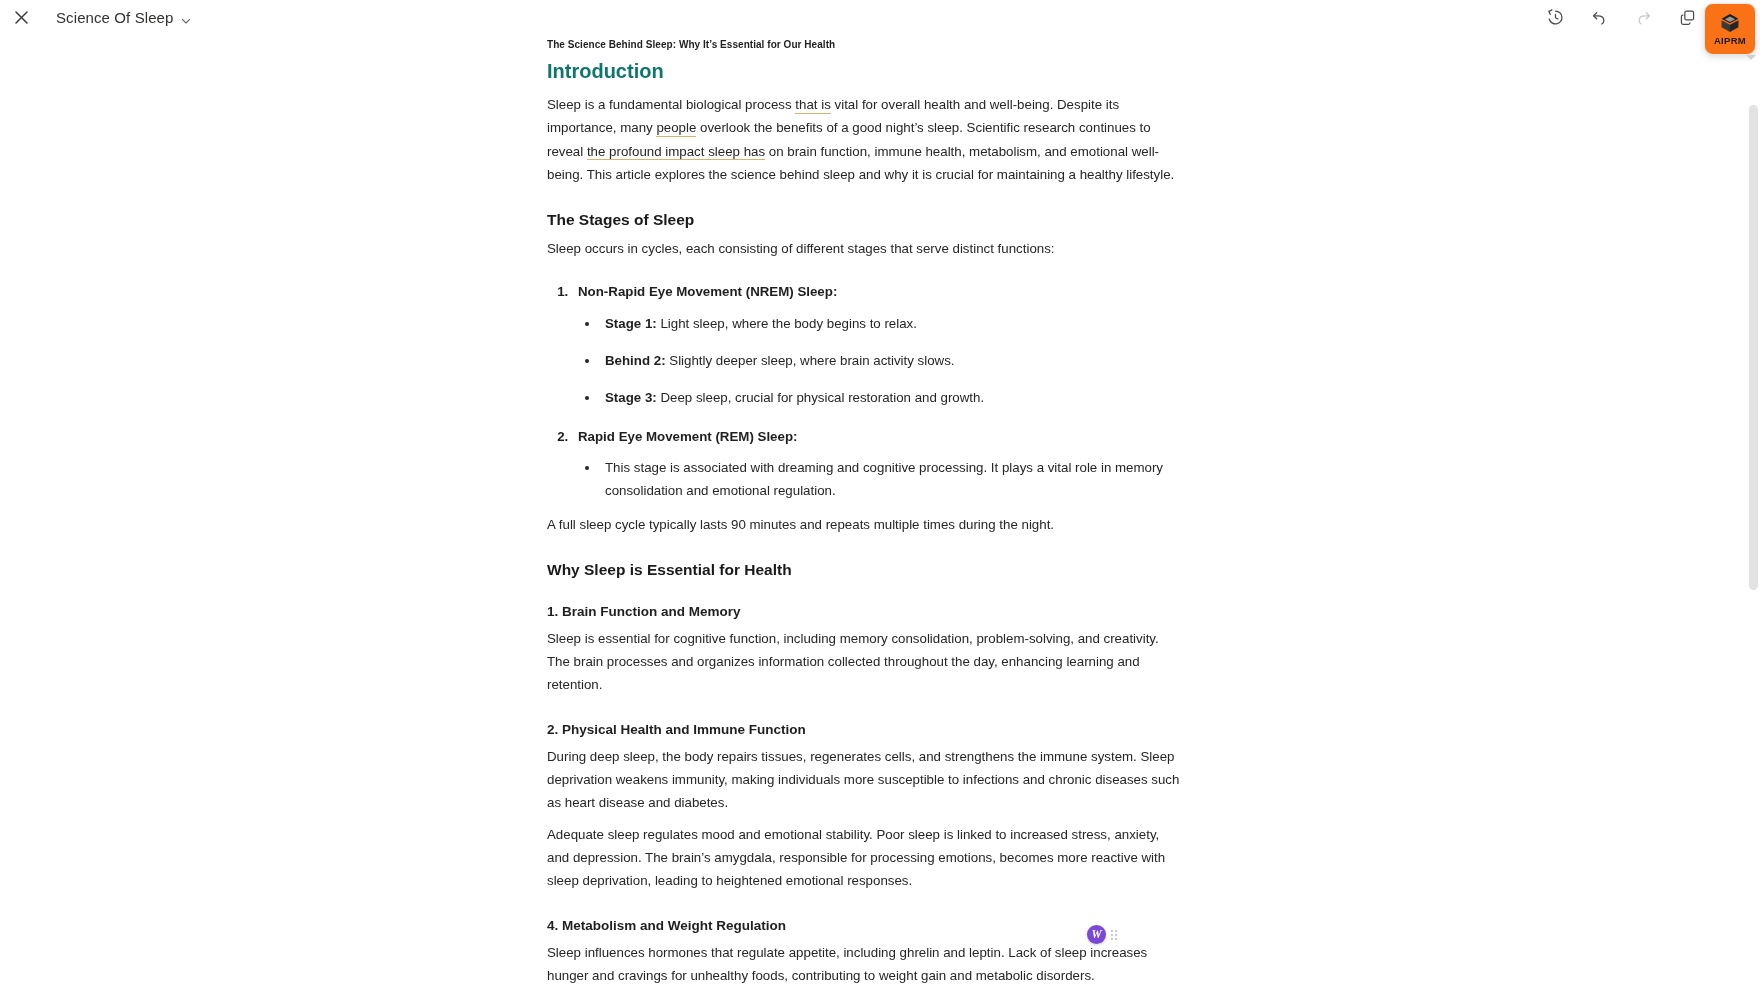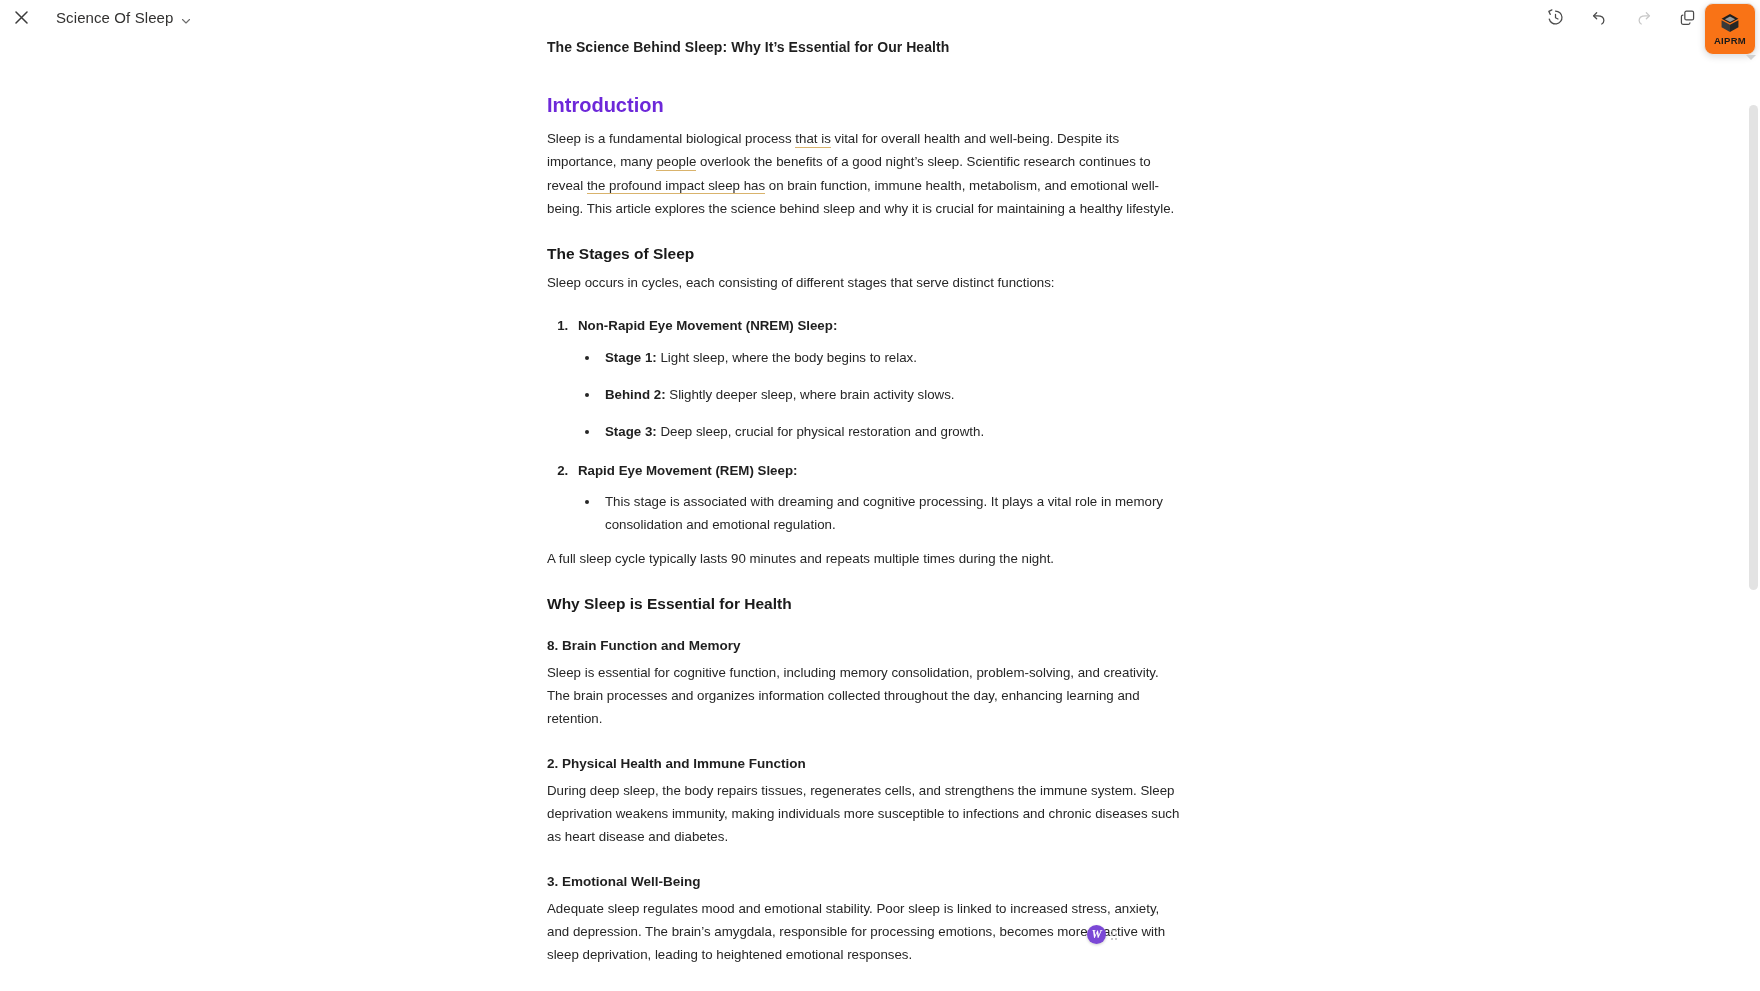--- a/index.html
+++ b/index.html
@@ -134,33 +134,33 @@
   }
 
   .page {
     position: absolute;
     left: 547px;
     top: 0;
     width: 638px;
   }
 
   .doc-heading-small {
-    font-size: 14px;
+    font-size: 10px;
     font-weight: 700;
     color: #1f1f1f;
     letter-spacing: .05px;
     margin-top: 4px;
   }
 
   h2.sec {
     font-size: 20px;
     font-weight: 600;
-    color: #6d28d9;
+    color: #0f766e;
     letter-spacing: 0;
-    margin-top: 39px;
+    margin-top: 10px;
     margin-bottom: 2px;
   }
 
   h3.sub {
     font-size: 15.5px;
     font-weight: 600;
     color: #1a1a1a;
     margin-top: 25px;
     margin-bottom: 2px;
   }
@@ -379,27 +379,26 @@
           <ul class="bullets">
             <li><span>This stage is associated with dreaming and cognitive processing. It plays a vital role in memory consolidation and emotional regulation.</span></li>
           </ul>
         </li>
       </ol>
 
       <p class="body">A full sleep cycle typically lasts 90 minutes and repeats multiple times during the night.</p>
 
       <h3 class="sub">Why Sleep is Essential for Health</h3>
 
-      <h4 class="numsub">8. Brain Function and Memory</h4>
+      <h4 class="numsub">1. Brain Function and Memory</h4>
       <p class="body tight">Sleep is essential for cognitive function, including memory consolidation, problem-solving, and creativity. The brain processes and organizes information collected throughout the day, enhancing learning and retention.</p>
 
       <h4 class="numsub">2. Physical Health and Immune Function</h4>
       <p class="body tight">During deep sleep, the body repairs tissues, regenerates cells, and strengthens the immune system. Sleep deprivation weakens immunity, making individuals more susceptible to infections and chronic diseases such as heart disease and diabetes.</p>
 
-      <h4 class="numsub">3. Emotional Well-Being</h4>
       <p class="body tight">Adequate sleep regulates mood and emotional stability. Poor sleep is linked to increased stress, anxiety, and depression. The brain’s amygdala, responsible for processing emotions, becomes more reactive with sleep deprivation, leading to heightened emotional responses.</p>
 
       <h4 class="numsub">4. Metabolism and Weight Regulation</h4>
       <p class="body tight">Sleep influences hormones that regulate appetite, including ghrelin and leptin. Lack of sleep increases hunger and cravings for unhealthy foods, contributing to weight gain and metabolic disorders.</p>
 
     </div>
   </div>
 
   <div class="assist-badge">
     <div class="assist-circle">

